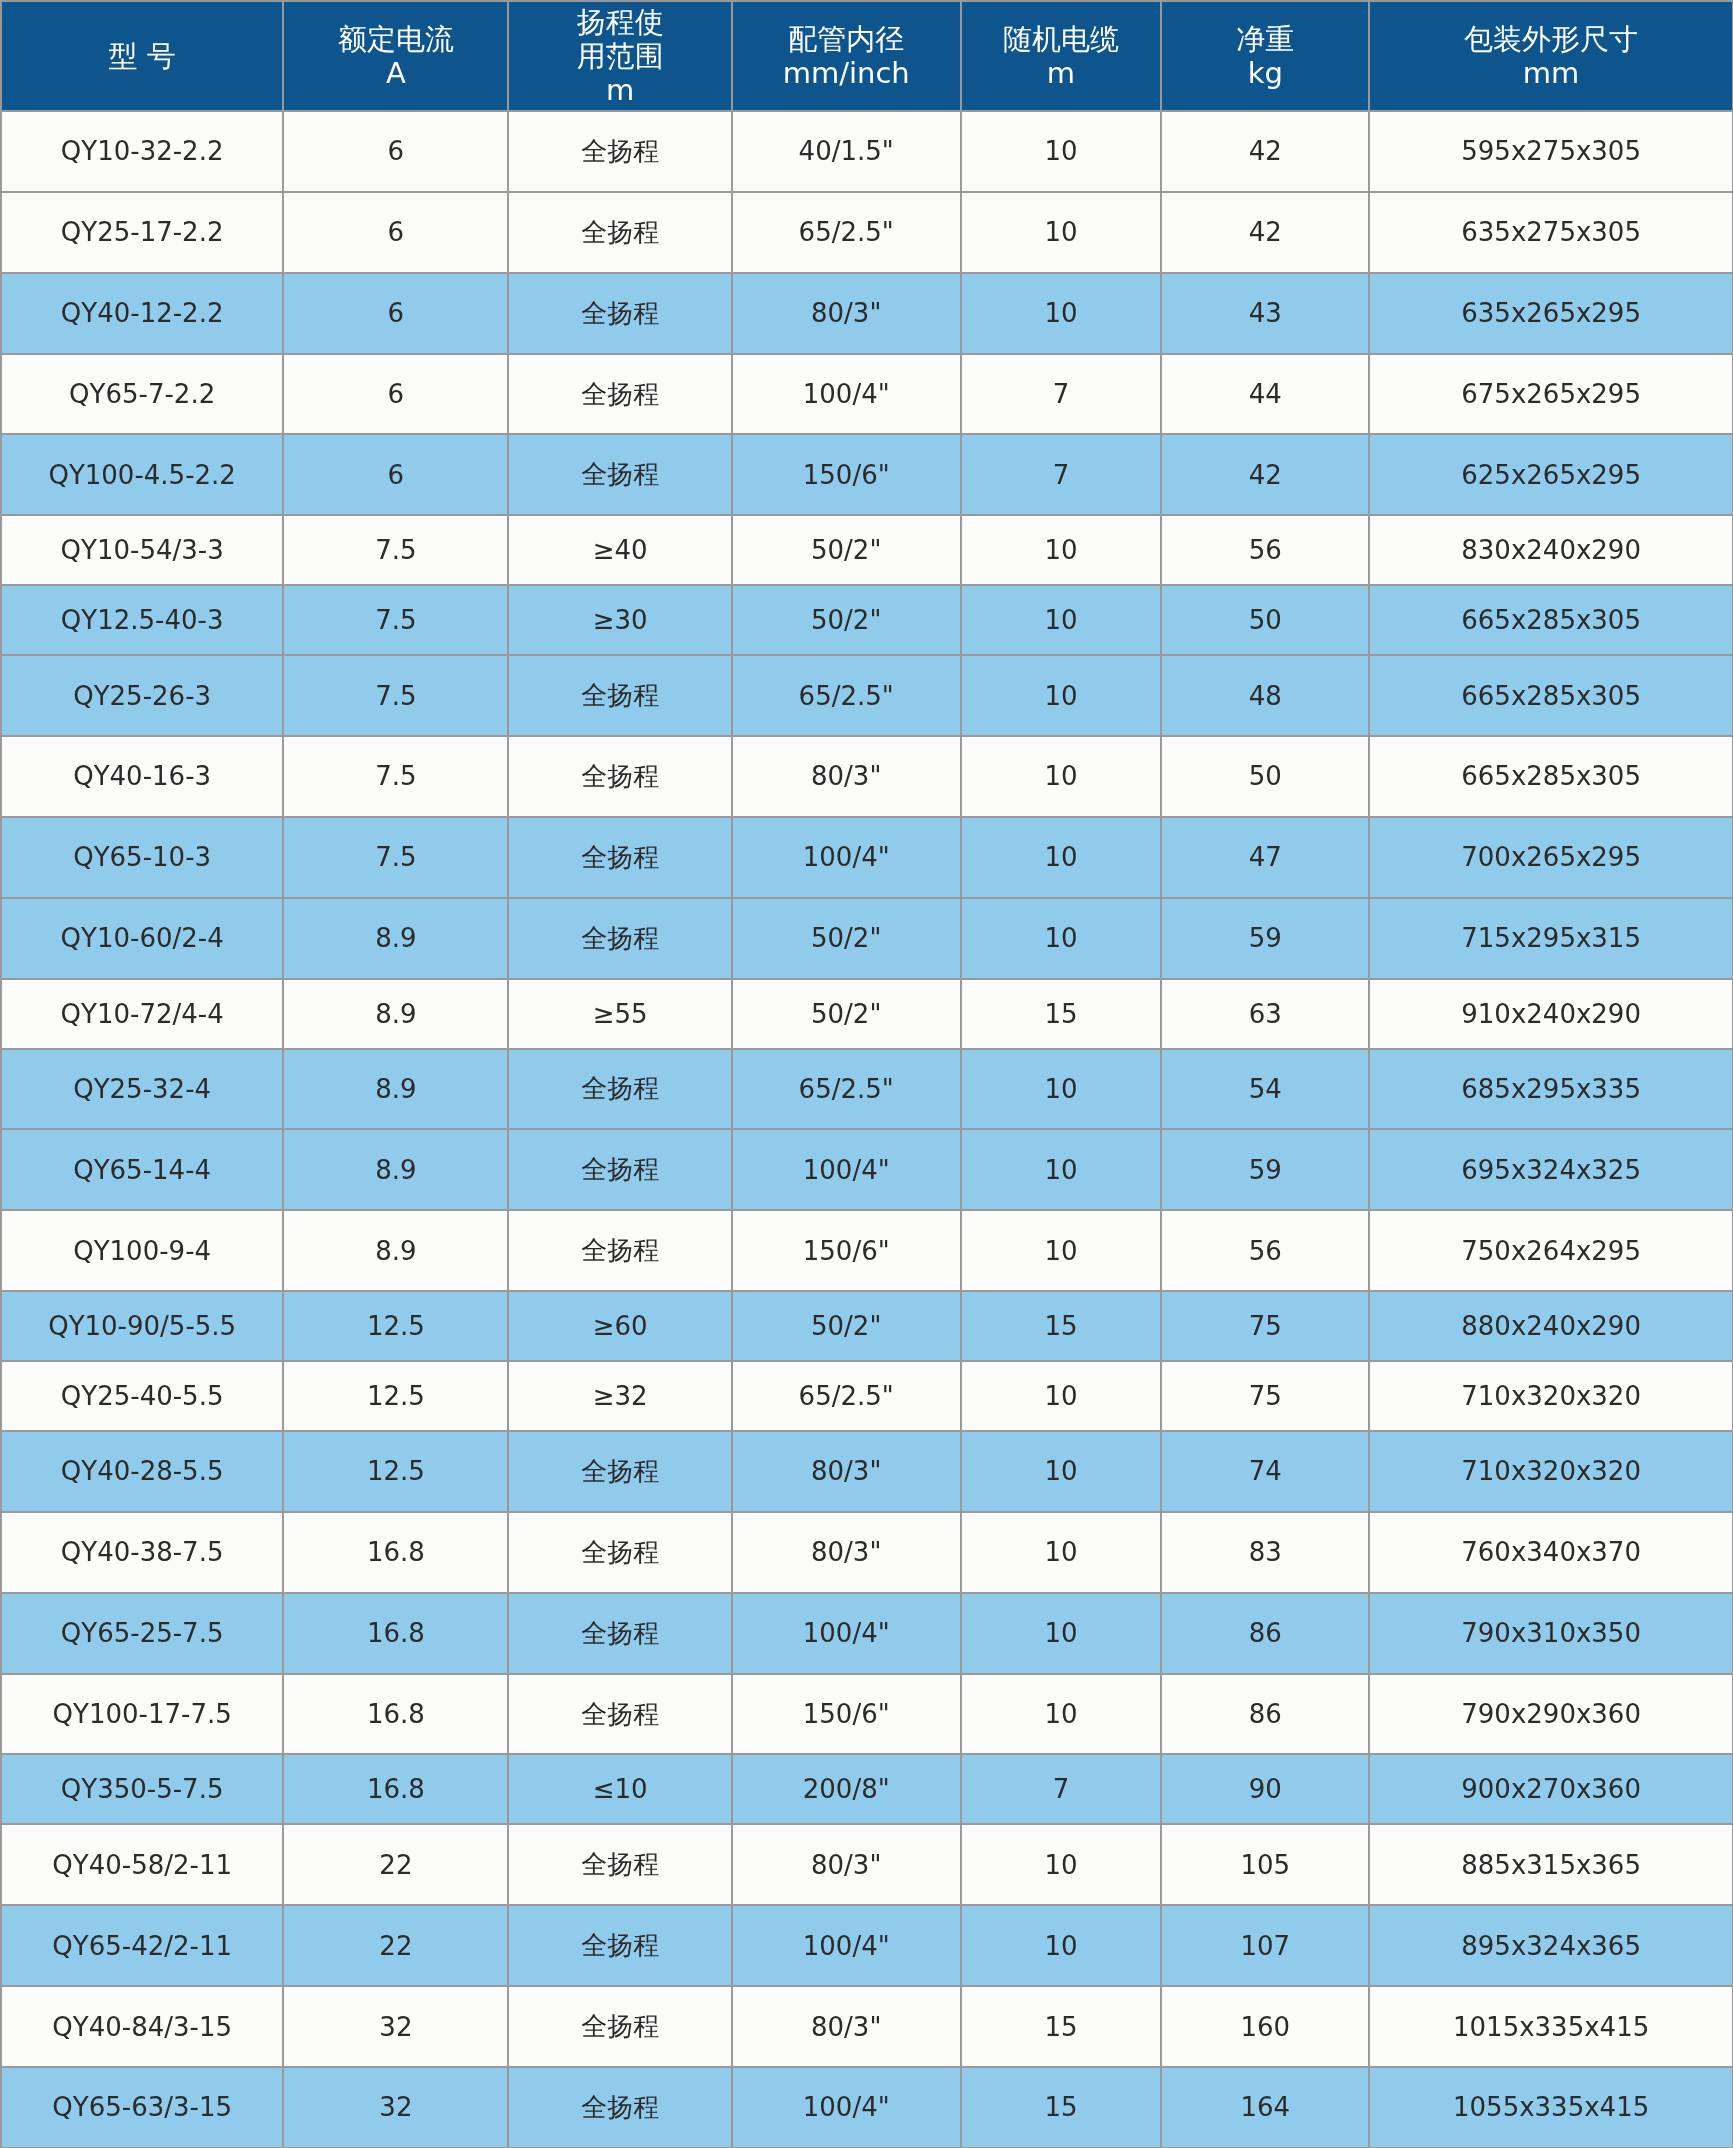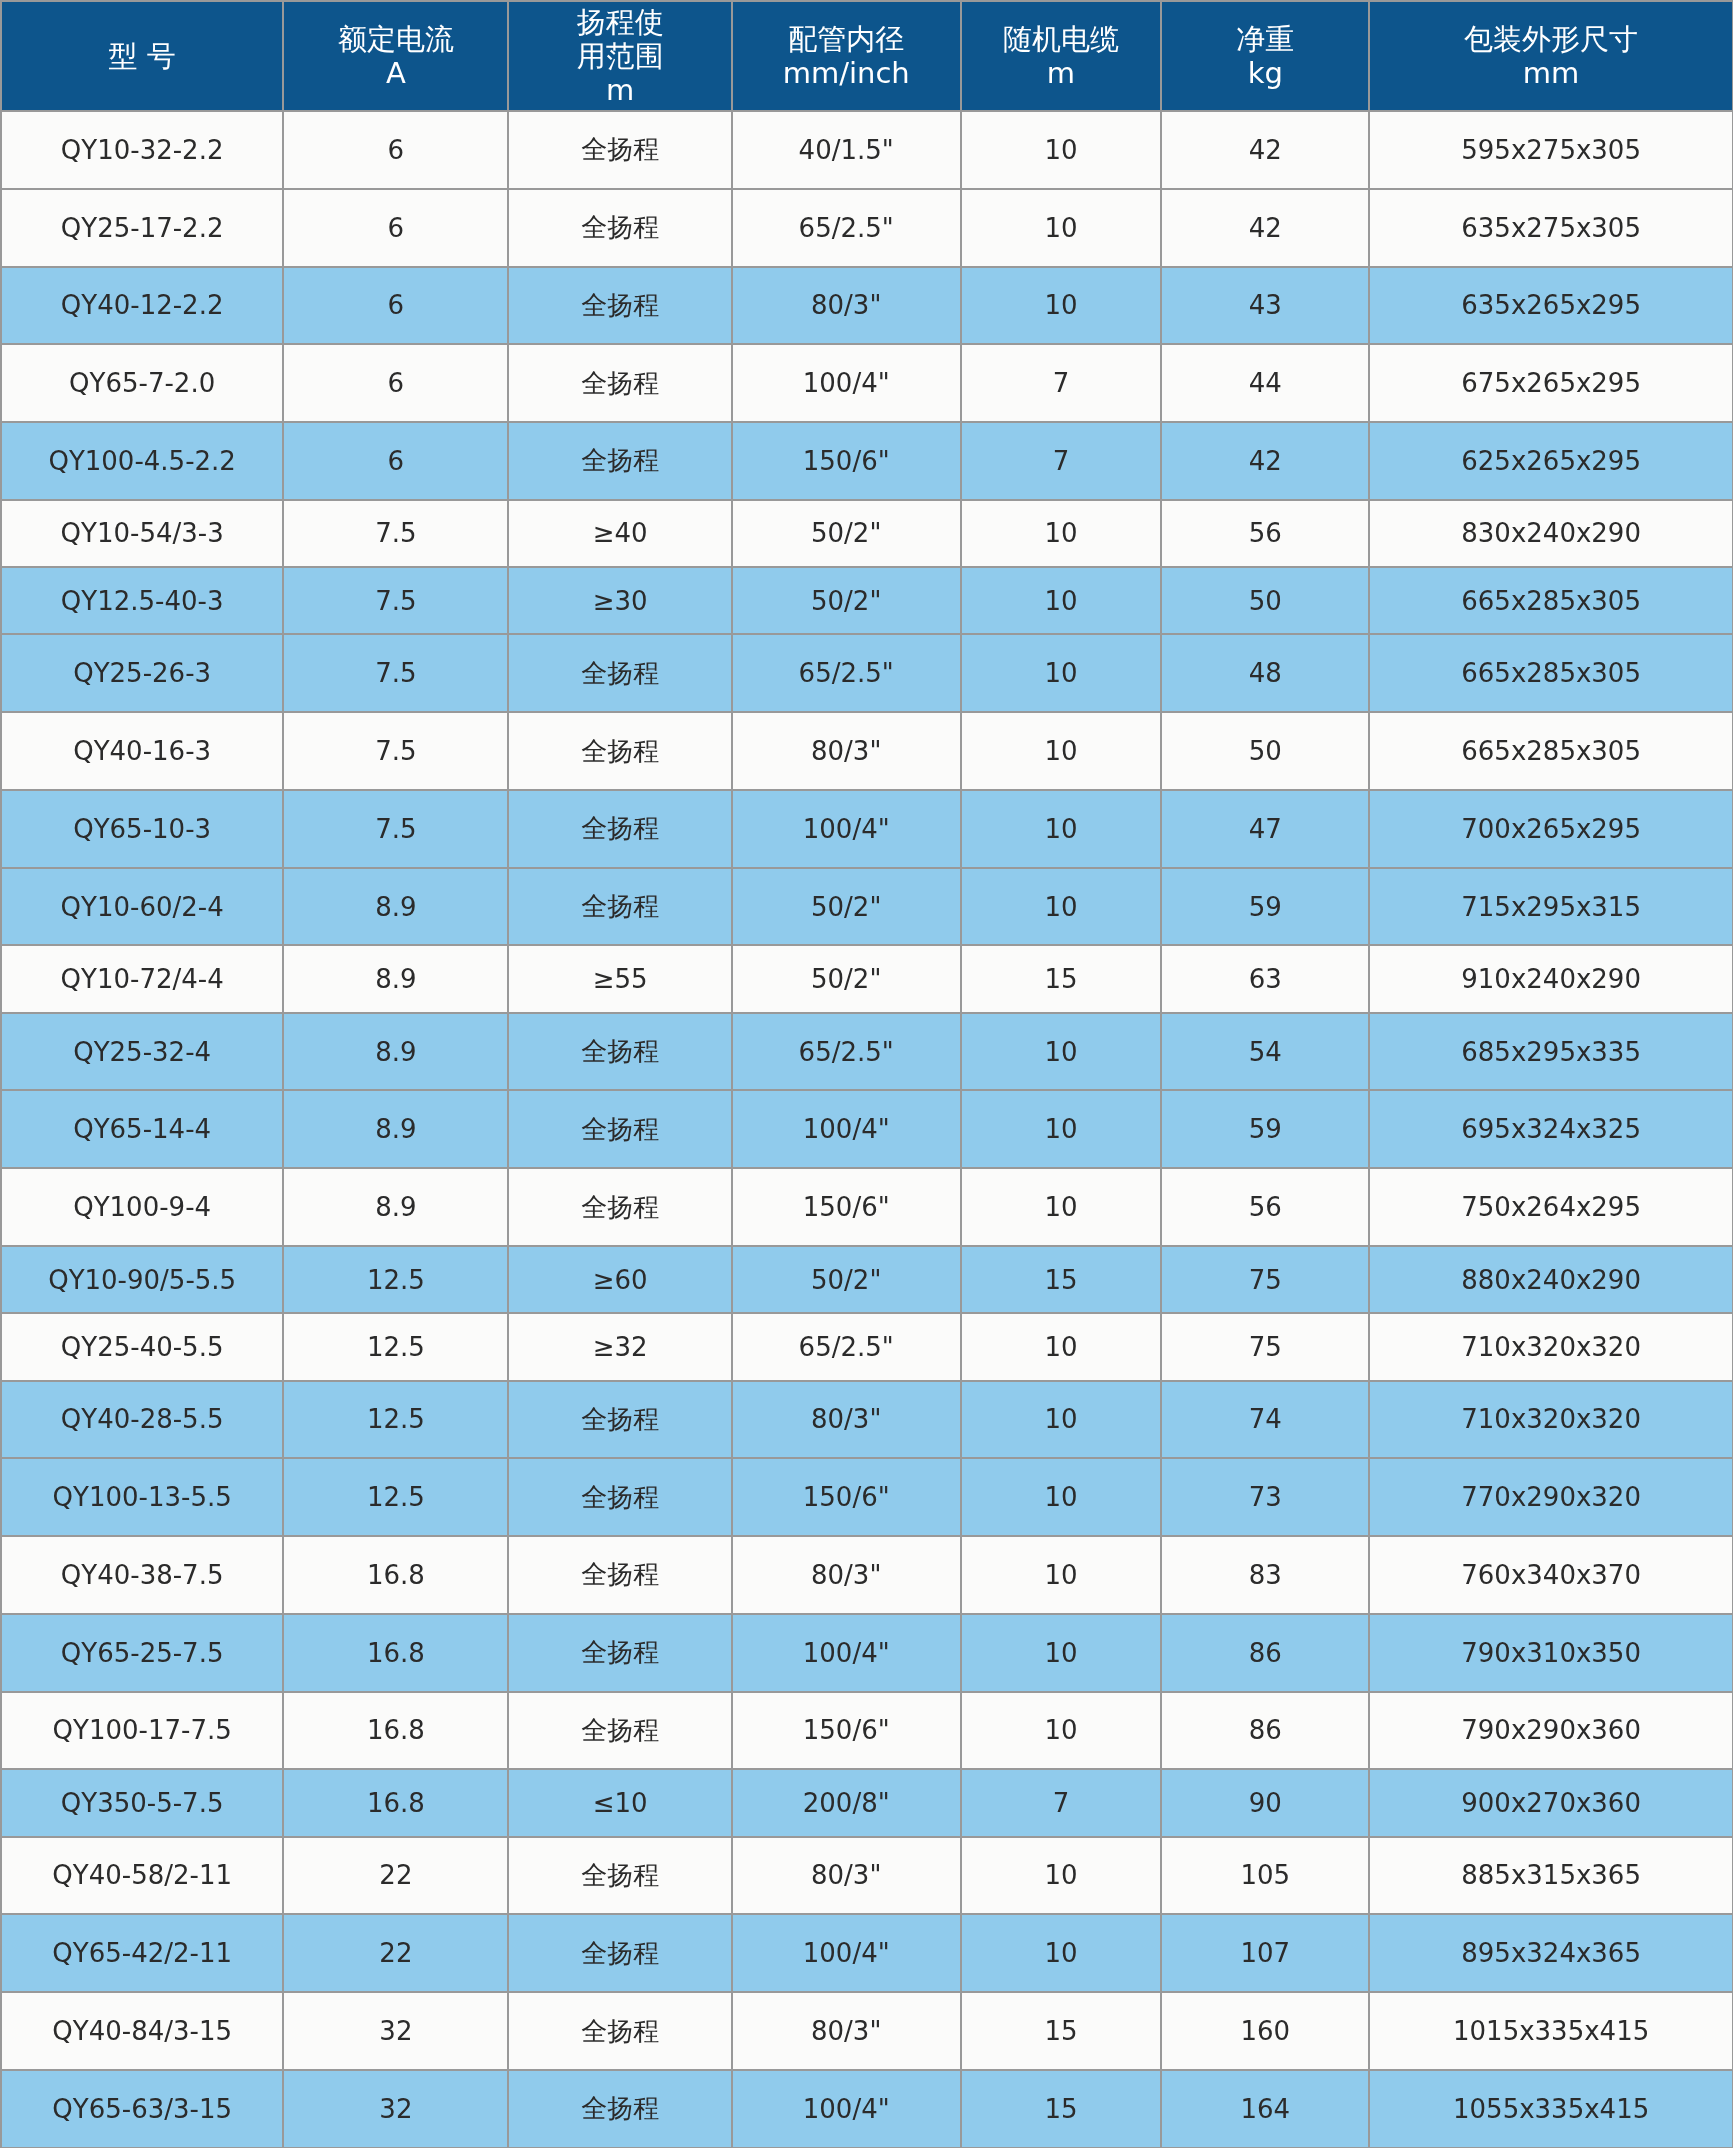--- a/index.html
+++ b/index.html
@@ -117,21 +117,21 @@
       <tr class="alt">
         <td>QY40-12-2.2</td>
         <td>6</td>
         <td>全扬程</td>
         <td>80/3"</td>
         <td>10</td>
         <td>43</td>
         <td>635x265x295</td>
       </tr>
       <tr>
-        <td>QY65-7-2.0</td>
+        <td>QY65-7-2.2</td>
         <td>6</td>
         <td>全扬程</td>
         <td>100/4"</td>
         <td>7</td>
         <td>44</td>
         <td>675x265x295</td>
       </tr>
       <tr class="alt">
         <td>QY100-4.5-2.2</td>
         <td>6</td>
@@ -250,29 +250,20 @@
         <td>710x320x320</td>
       </tr>
       <tr class="alt">
         <td>QY40-28-5.5</td>
         <td>12.5</td>
         <td>全扬程</td>
         <td>80/3"</td>
         <td>10</td>
         <td>74</td>
         <td>710x320x320</td>
-      </tr>
-      <tr class="alt">
-        <td>QY100-13-5.5</td>
-        <td>12.5</td>
-        <td>全扬程</td>
-        <td>150/6"</td>
-        <td>10</td>
-        <td>73</td>
-        <td>770x290x320</td>
       </tr>
       <tr>
         <td>QY40-38-7.5</td>
         <td>16.8</td>
         <td>全扬程</td>
         <td>80/3"</td>
         <td>10</td>
         <td>83</td>
         <td>760x340x370</td>
       </tr>

